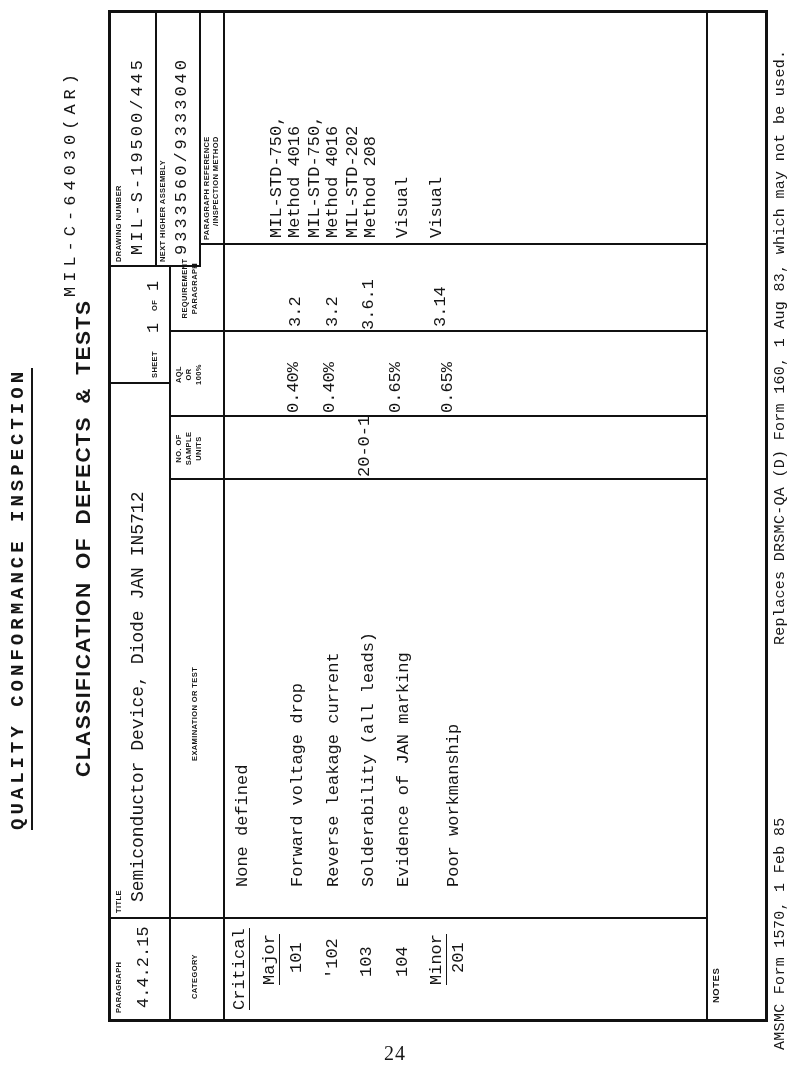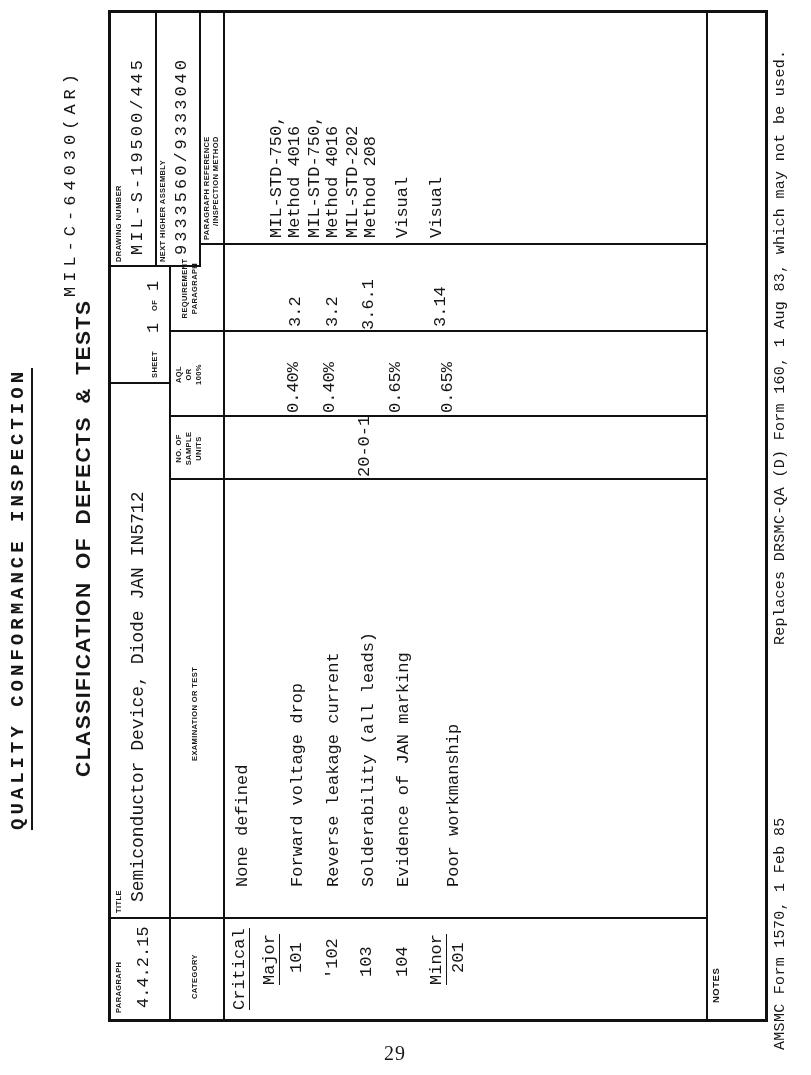--- a/index.html
+++ b/index.html
@@ -122,14 +122,14 @@
       <div class="abs mono" style="left:692px;top:321px;">3.14</div>
       <div class="abs mono" style="left:781px;top:317px;">Visual</div>
 
       <div class="abs lbl9" style="left:16px;top:600px;">NOTES</div>
     </div>
 
     <div class="abs foot" style="left:25px;top:773px;">AMSMC Form 1570, 1 Feb 85</div>
     <div class="abs foot" style="left:430px;top:773px;">Replaces DRSMC-QA (D) Form 160, 1 Aug 83, which may not be used.</div>
   </div>
 
-  <div class="pagenum">29</div>
+  <div class="pagenum">24</div>
 </div>
 
 </body></html>

